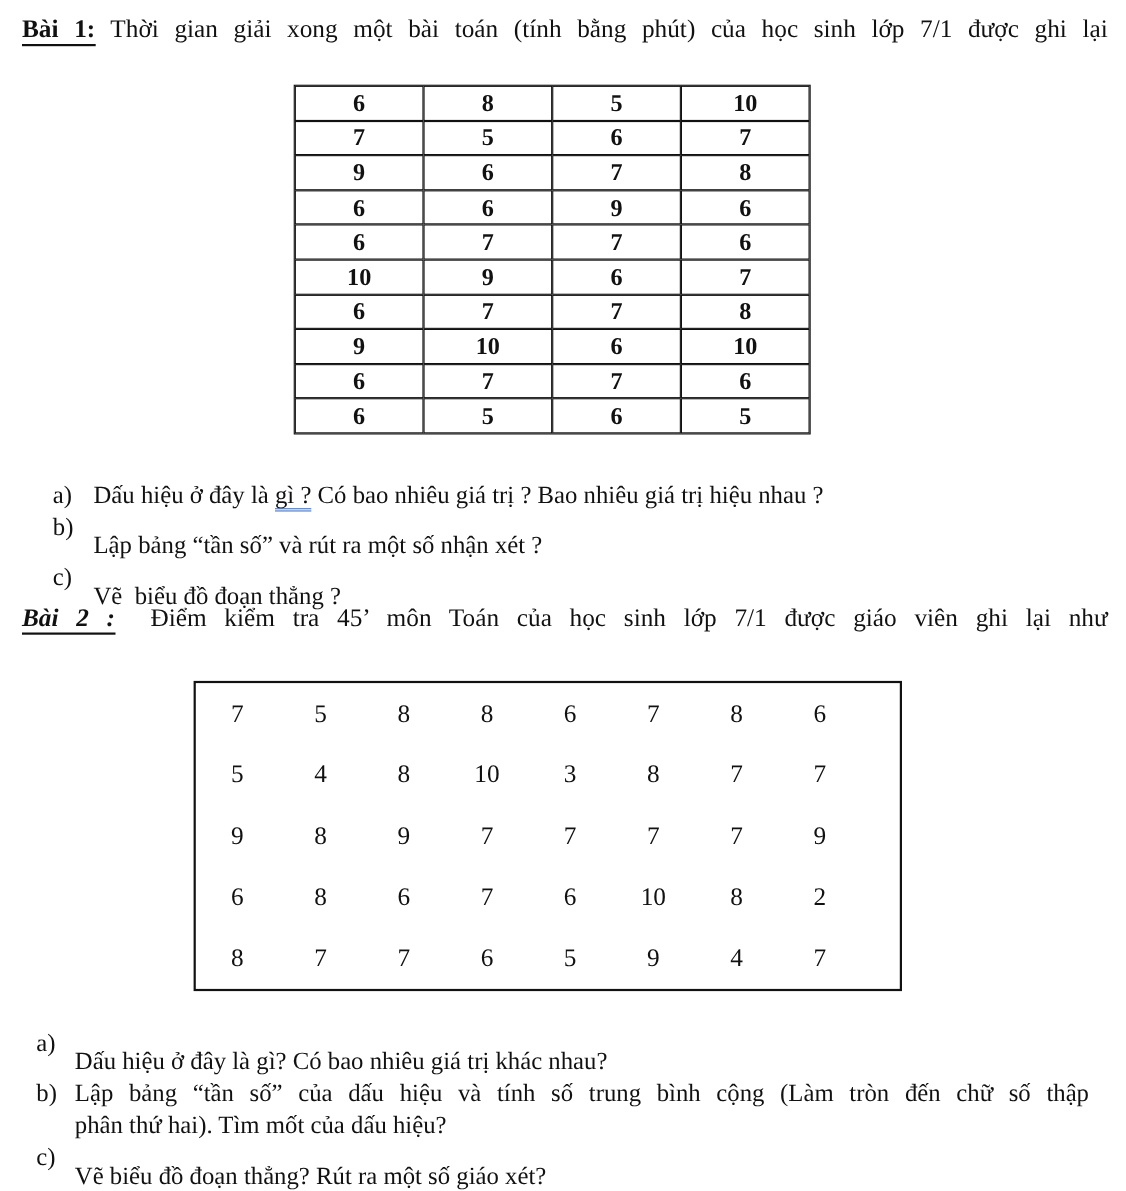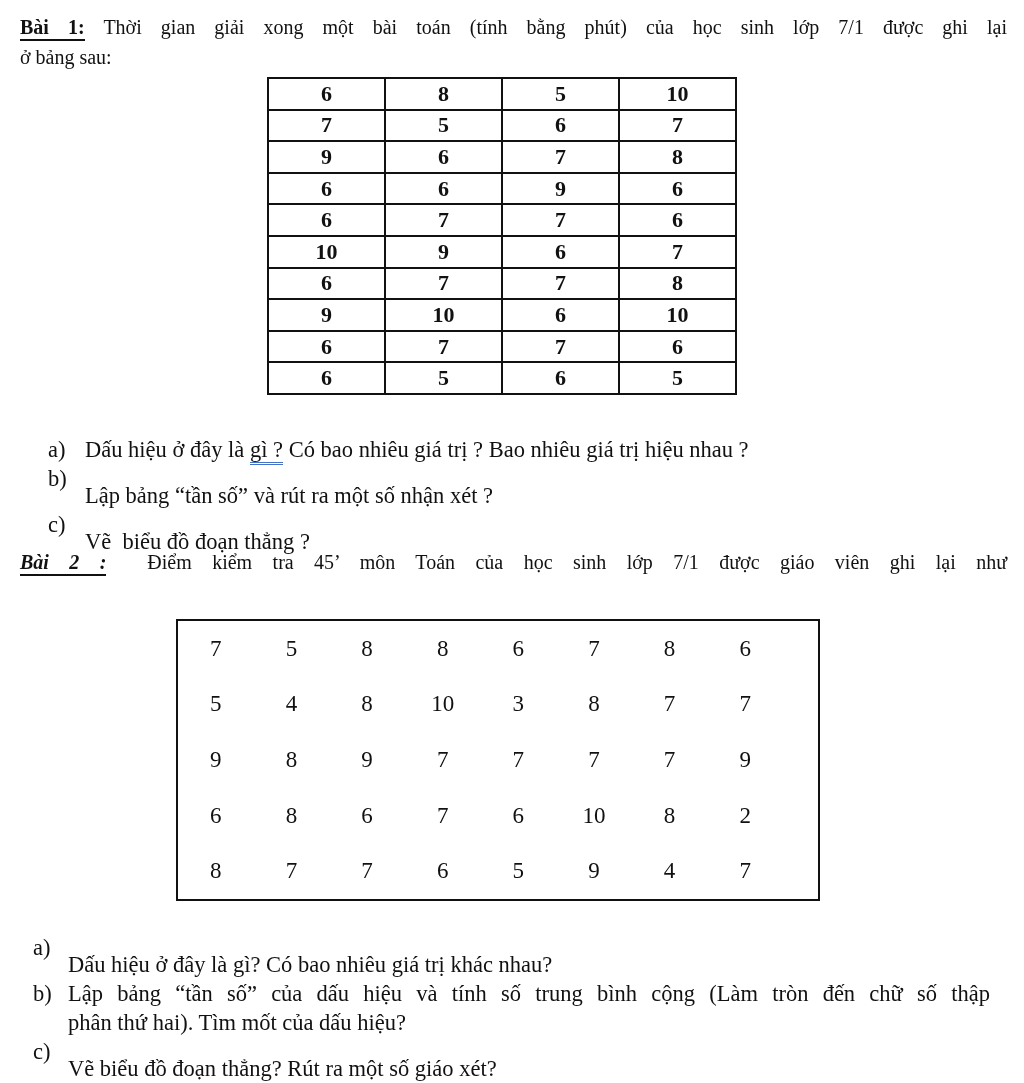--- a/index.html
+++ b/index.html
@@ -4,21 +4,21 @@
 <style>
   html, body { margin: 0; padding: 0; background: #ffffff; }
   body {
     width: 1024px; height: 1083px;
     font-family: "Liberation Serif", "DejaVu Serif", serif;
     color: #111111;
   }
   .page { position: relative; width: 1024px; height: 1083px; overflow: hidden; background: #ffffff; }
 
   
-  .para { position: absolute; left: 20px; width: 987px; font-size: 20px; line-height: 30px; }
+  .para { position: absolute; left: 20px; width: 987px; font-size: 23px; line-height: 30px; }
   .p1 { top: 12px; }
   .p2 { top: 547px; }
   .jline { text-align: justify; text-align-last: justify; }
   .lead { white-space: pre-wrap; }
   .label-b1 { font-weight: bold; border-bottom: 2px solid #111; padding-bottom: 1px; }
   .label-b2 { font-weight: bold; font-style: italic; border-bottom: 2px solid #111; padding-bottom: 1px; }
 
   
   .trow { display: contents; }
   .t1 {
@@ -56,21 +56,20 @@
 </style>
 </head>
 <body>
 
 <div class="page">
 
   <div class="para p1">
     <div class="jline">
       <span class="label-b1">Bài 1:</span><span class="lead"> Thời gian giải xong một bài toán (tính bằng phút) của học sinh lớp 7/1 được ghi lại</span>
     </div>
-    <div>ở bảng sau:</div>
   </div>
 
   <div class="t1">
       <div class="trow"><div class="tcell">6</div><div class="tcell">8</div><div class="tcell">5</div><div class="tcell">10</div></div>
       <div class="trow"><div class="tcell">7</div><div class="tcell">5</div><div class="tcell">6</div><div class="tcell">7</div></div>
       <div class="trow"><div class="tcell">9</div><div class="tcell">6</div><div class="tcell">7</div><div class="tcell">8</div></div>
       <div class="trow"><div class="tcell">6</div><div class="tcell">6</div><div class="tcell">9</div><div class="tcell">6</div></div>
       <div class="trow"><div class="tcell">6</div><div class="tcell">7</div><div class="tcell">7</div><div class="tcell">6</div></div>
       <div class="trow"><div class="tcell">10</div><div class="tcell">9</div><div class="tcell">6</div><div class="tcell">7</div></div>
       <div class="trow"><div class="tcell">6</div><div class="tcell">7</div><div class="tcell">7</div><div class="tcell">8</div></div>

